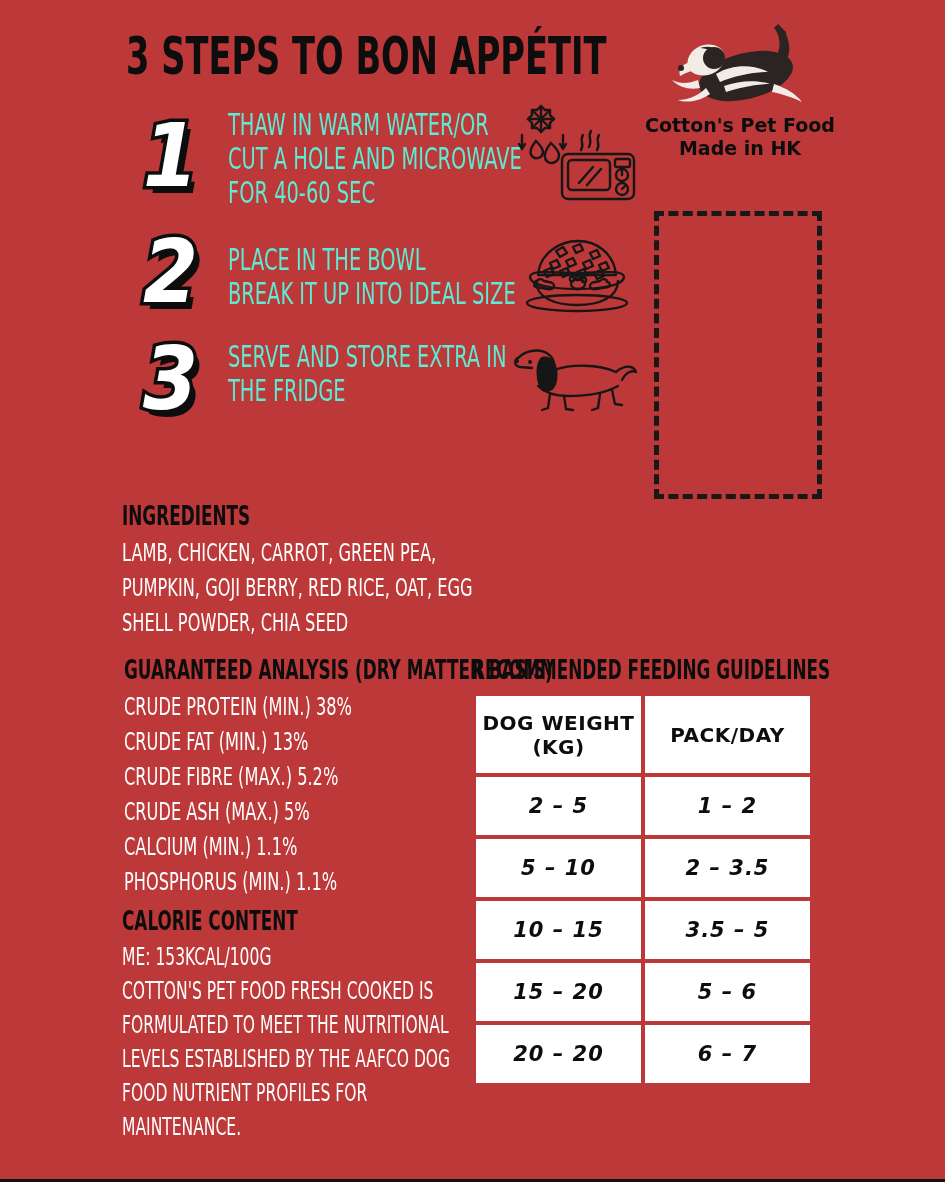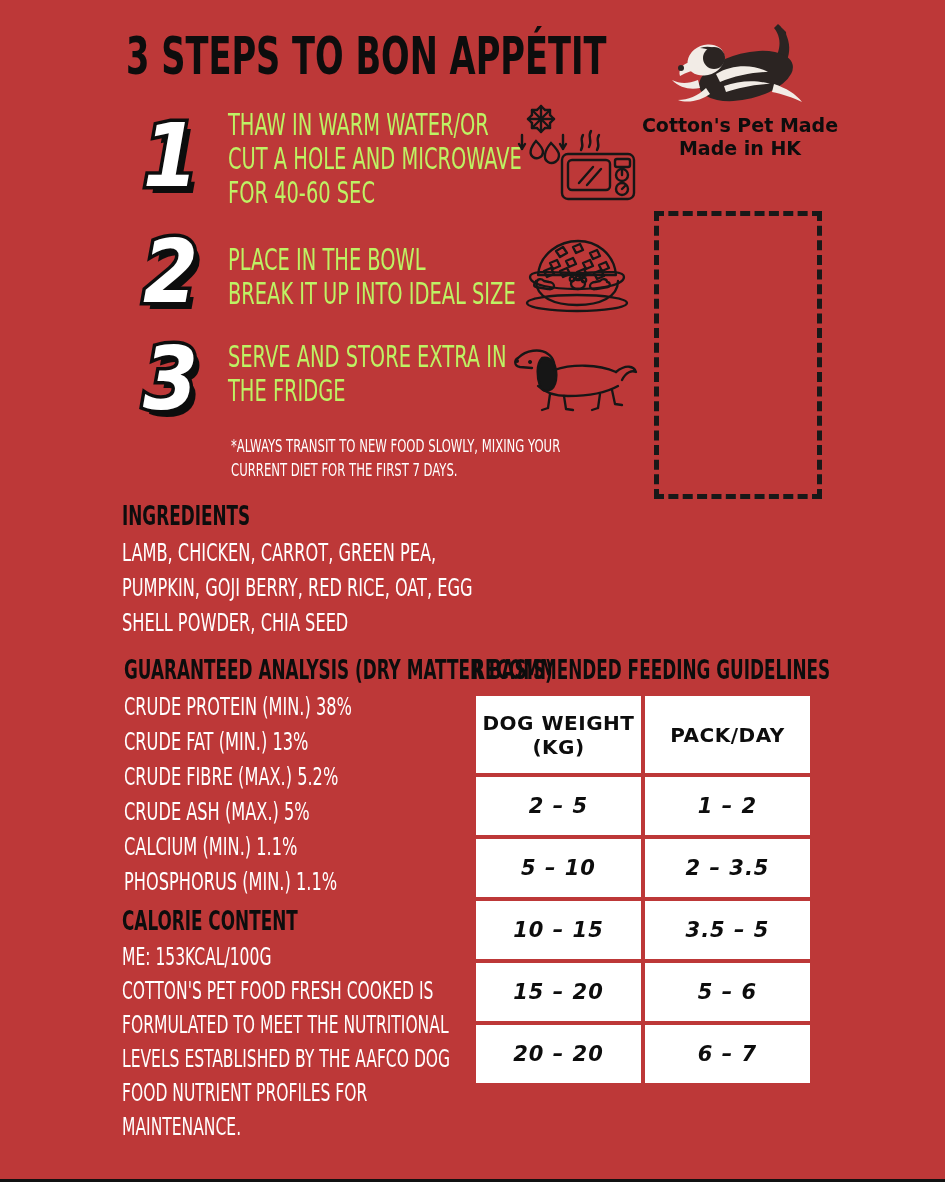--- a/index.html
+++ b/index.html
@@ -84,21 +84,21 @@
     font-weight: bold;
     font-style: italic;
     color: #ffffff;
     line-height: 1;
     -webkit-text-stroke: 7px #0d0d0d;
     paint-order: stroke fill;
     text-shadow: 6px 7px 0 #0d0d0d;
   }
   .step-lines {
     position: absolute;
-    color: #bef264;
+    color: #5eead4;
   }
   .step-line {
     font-size: 30px;
     line-height: 34px;
     font-weight: normal;
     display: block;
   }
 
   .footnote {
     position: absolute;
@@ -210,21 +210,21 @@
         <ellipse cx="44" cy="36" rx="11" ry="11" fill="#2b2422"></ellipse>
 
         <path d="M20 40 C12 42 8 48 10 54 C16 50 24 48 30 48 Z" fill="#f2ece6"></path>
         <circle cx="11" cy="46" r="3" fill="#2b2422"></circle>
 
         <path d="M28 58 C18 62 10 62 2 58 C10 66 20 68 30 66 Z" fill="#f2ece6"></path>
         <path d="M36 66 C28 74 18 78 8 78 C18 82 32 78 40 72 Z" fill="#f2ece6"></path>
       </g>
     </svg>
     <div class="logo-text">
-      <div>Cotton's Pet Made</div>
+      <div>Cotton's Pet Food</div>
       <div>Made in HK</div>
     </div>
   </div>
 
   <div class="step" style="left:0;top:0;">
     <div class="step-num" style="left:143px;top:112px;">1</div>
     <div class="step-lines" style="left:228px;top:108px;">
       <span class="step-line cond">THAW IN WARM WATER/OR</span>
       <span class="step-line cond">CUT A HOLE AND MICROWAVE</span>
       <span class="step-line cond">FOR 40-60 SEC</span>
@@ -330,24 +330,20 @@
 
       <path d="M26 44 C34 52 44 54 56 54 C72 54 92 52 106 44"></path>
 
       <path d="M38 52 l-2 14 M36 66 l-6 2"></path>
       <path d="M52 54 l2 13 M54 67 l7 1"></path>
       <path d="M88 52 l-2 14 M86 66 l-6 2"></path>
       <path d="M100 48 l3 14 M103 62 l7 1"></path>
     </g>
   </svg>
 
-  <div class="footnote">
-    <span class="cond">*ALWAYS TRANSIT TO NEW FOOD SLOWLY, MIXING YOUR</span>
-    <span class="cond">CURRENT DIET FOR THE FIRST 7 DAYS.</span>
-  </div>
 
   <div class="dash-box"></div>
 
   <div class="sec" style="left:122px;top:503px;width:350px;">
     <div class="sec-h cond">INGREDIENTS</div>
     <span class="sec-line cond">LAMB, CHICKEN, CARROT, GREEN PEA,</span>
     <span class="sec-line cond">PUMPKIN, GOJI BERRY, RED RICE, OAT, EGG</span>
     <span class="sec-line cond">SHELL POWDER, CHIA SEED</span>
   </div>
 

